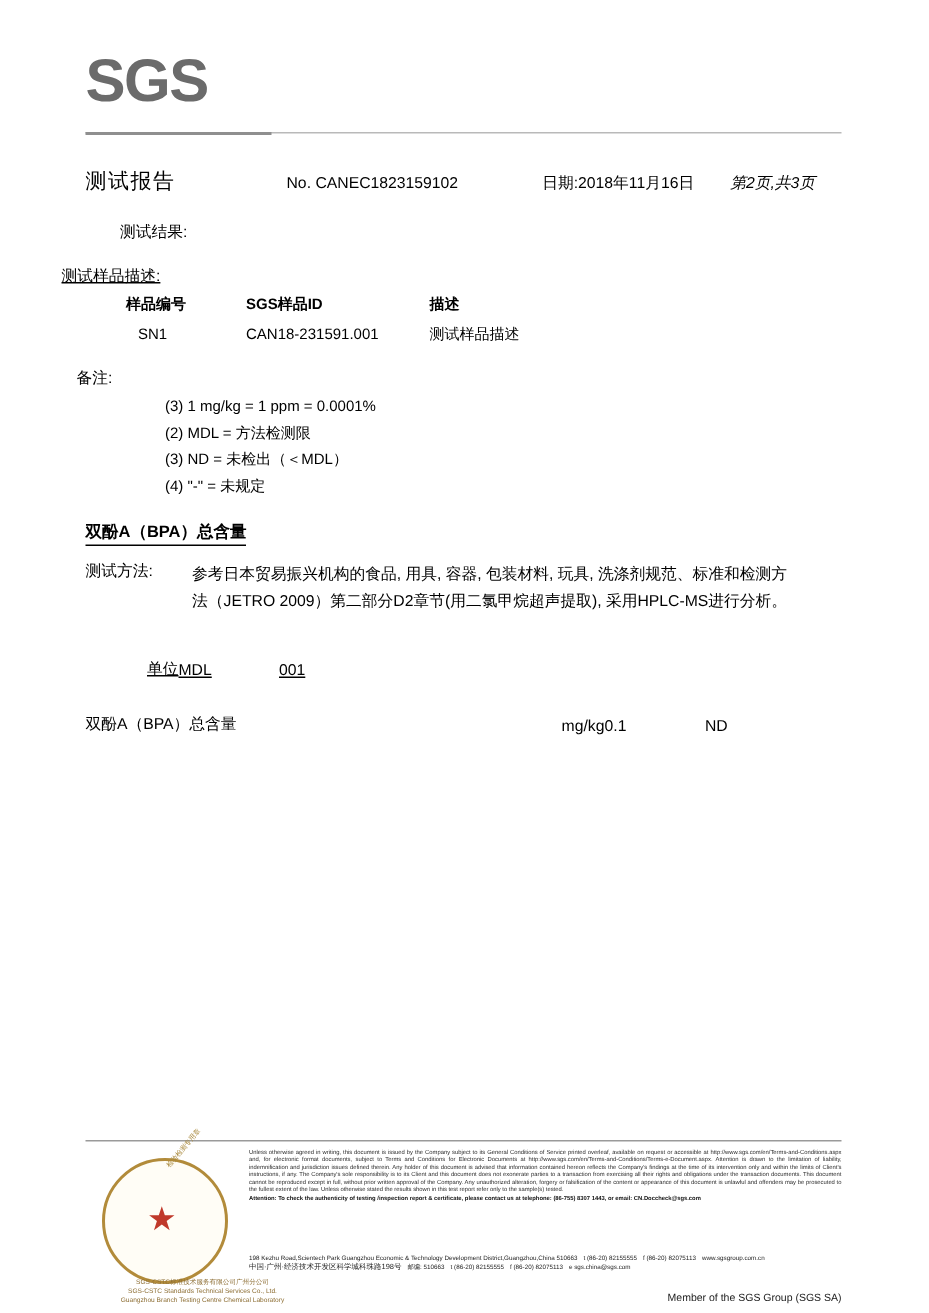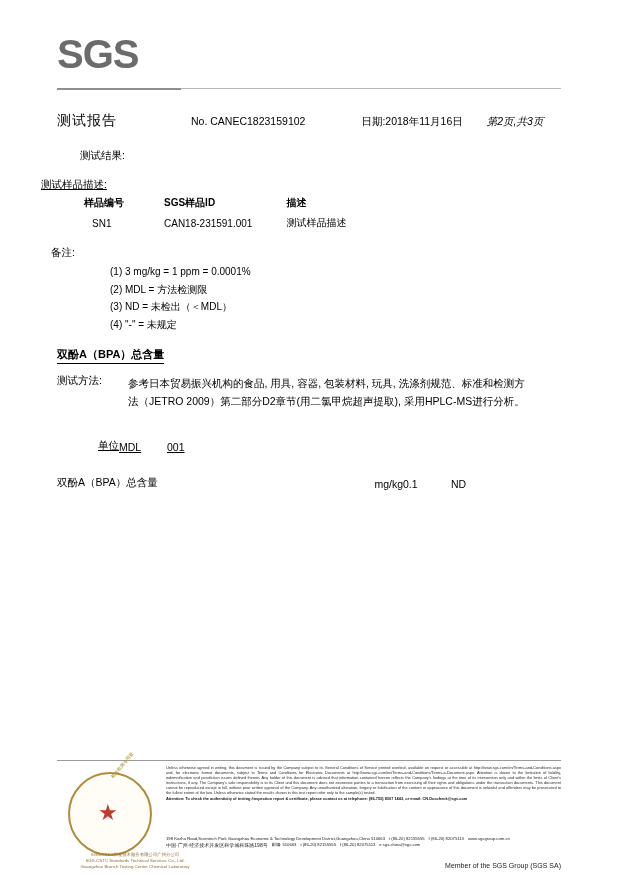--- a/index.html
+++ b/index.html
@@ -161,21 +161,21 @@
     align-items: flex-end;
     padding-bottom: 2px;
   }
   .res-row {
     display: flex;
     align-items: flex-end;
     padding-top: 4px;
   }
   .c-item { width: 284px; }
   .c-unit { width: 62px; text-align: right; margin-top: 19px; }
-  .c-mdl  { width: 48px; text-align: left; }
+  .c-mdl  { width: 67px; text-align: left; }
   .c-001  { width: 60px; text-align: left; }
   .hdr-u { text-decoration: underline; }
 
   
   .footer-rule {
     position: absolute;
     left: 57px;
     top: 760px;
     width: 504px;
     height: 1px;
@@ -309,21 +309,21 @@
           <td style="padding-left:8px;">SN1</td>
           <td class="col-b">CAN18-231591.001</td>
           <td class="col-c">测试样品描述</td>
         </tr>
       </tbody>
     </table>
   </div>
 
   <div class="lbl" style="left:51px; top:245px;">备注:</div>
   <div class="notes">
-    <div>(1) 3 mg/kg = 1 ppm = 0.0001%</div>
+    <div>(3) 1 mg/kg = 1 ppm = 0.0001%</div>
     <div>(2) MDL = 方法检测限</div>
     <div>(3) ND = 未检出（＜MDL）</div>
     <div>(4) "-" = 未规定</div>
   </div>
 
   <div class="section-head">双酚A（BPA）总含量</div>
 
   <div class="method-label">测试方法:</div>
   <div class="method-body">
     <div>参考日本贸易振兴机构的食品, 用具, 容器, 包装材料, 玩具, 洗涤剂规范、标准和检测方</div>

